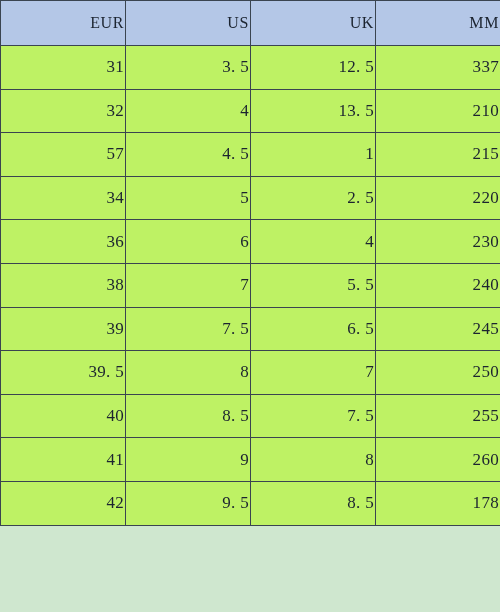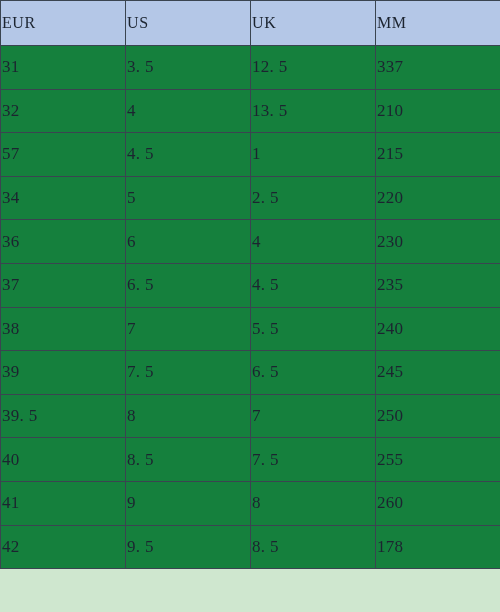--- a/index.html
+++ b/index.html
@@ -20,39 +20,39 @@
     border-collapse: collapse;
     table-layout: fixed;
   }
 
   #size-table col {
     width: 125px;
   }
 
   #size-table th,
   #size-table td {
-    text-align: left;
+    text-align: right;
     vertical-align: middle;
     border: 1px solid #3a4450;
     color: #1c2430;
     font-weight: normal;
     font-family: "Liberation Serif", "DejaVu Serif", serif;
     white-space: nowrap;
   }
 
   #size-table thead th {
     height: 42px;
     background: #b4c7e7;
     font-size: 16px;
     letter-spacing: 0.6px;
   }
 
   #size-table tbody td {
     height: 40.6px;
-    background: #15803d;
+    background: #bef264;
     font-size: 17px;
     letter-spacing: 0.3px;
   }
 </style>
 </head>
 <body>
 
 <table id="size-table">
   <colgroup>
     <col>
@@ -93,26 +93,20 @@
         <td>2. 5</td>
         <td>220</td>
       </tr>
       <tr>
         <td>36</td>
         <td>6</td>
         <td>4</td>
         <td>230</td>
       </tr>
       <tr>
-        <td>37</td>
-        <td>6. 5</td>
-        <td>4. 5</td>
-        <td>235</td>
-      </tr>
-      <tr>
         <td>38</td>
         <td>7</td>
         <td>5. 5</td>
         <td>240</td>
       </tr>
       <tr>
         <td>39</td>
         <td>7. 5</td>
         <td>6. 5</td>
         <td>245</td>

